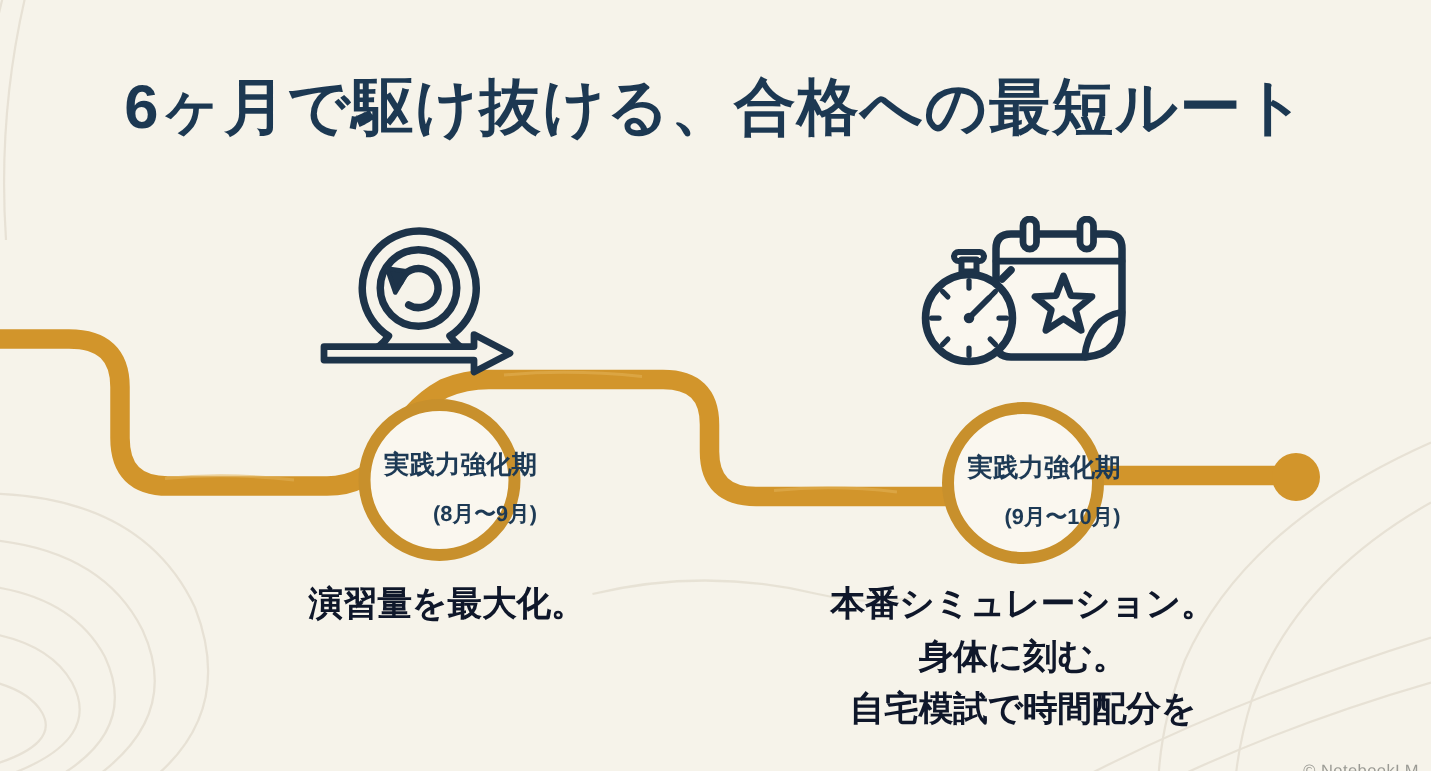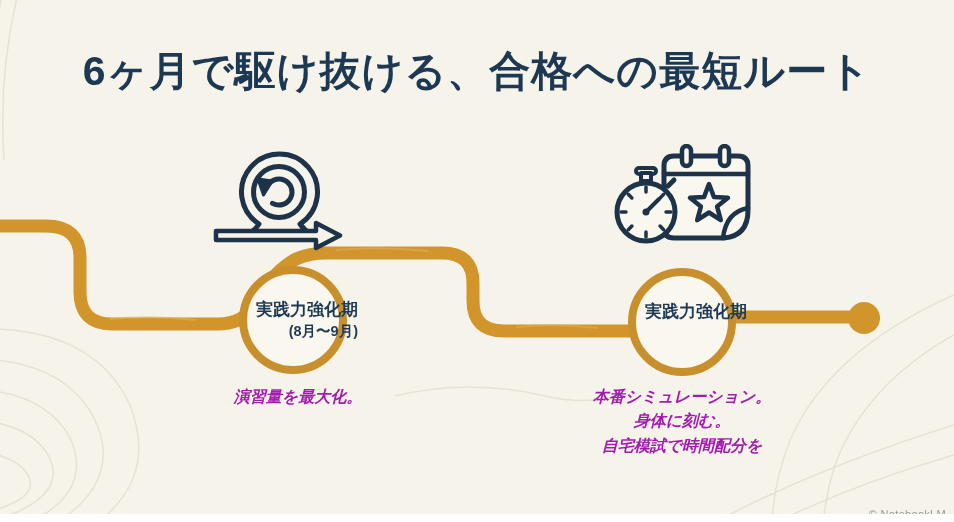--- a/index.html
+++ b/index.html
@@ -12,26 +12,26 @@
   .page-title{
     position:absolute;left:0;top:44px;width:954px;text-align:center;
     font-size:41px;font-weight:800;color:#1c3852;letter-spacing:1px;
     font-family:"Liberation Sans","DejaVu Sans",sans-serif;
   }
   .milestone-label{
     position:absolute;width:130px;text-align:right;color:#1d3a55;
     line-height:1.25;pointer-events:none;
   }
   .milestone-label .name{font-size:17px;font-weight:800;display:block;}
-  .milestone-label .period{font-size:14.5px;font-weight:700;display:block;margin-top:2px;}
+  .milestone-label .period{font-size:14.5px;font-weight:700;display:block;margin-top:14px;}
   .label-1{left:228px;top:299px;}
   .label-2{left:617px;top:301px;}
   .desc{
-    position:absolute;width:300px;text-align:center;color:#a21caf;
-    font-size:16px;font-weight:700;line-height:1.52;font-style:italic;
+    position:absolute;width:300px;text-align:center;color:#0f172a;
+    font-size:23px;font-weight:700;line-height:1.52;
   }
   .desc-1{left:148px;top:385px;}
   .desc-2{left:532px;top:385px;}
   .icon{position:absolute;}
   .icon-1{left:212px;top:140px;}
   .icon-2{left:606px;top:144px;}
   .watermark{
     position:absolute;right:8px;bottom:-6px;font-size:11px;color:#9a9a94;
     letter-spacing:.3px;
   }
@@ -122,20 +122,21 @@
       <circle cx="40" cy="68" r="3.5" fill="#1d3349" stroke="none"></circle>
     </g>
   </svg>
 
   <div class="milestone-label label-1">
     <span class="name">実践力強化期</span>
     <span class="period">(8月〜9月)</span>
   </div>
   <div class="milestone-label label-2">
     <span class="name">実践力強化期</span>
+    <span class="period">(9月〜10月)</span>
   </div>
 
   <div class="desc desc-1">
     <div>演習量を最大化。</div>
   </div>
   <div class="desc desc-2">
     <div>本番シミュレーション。</div>
     <div>身体に刻む。</div>
     <div>自宅模試で時間配分を</div>
   </div>

